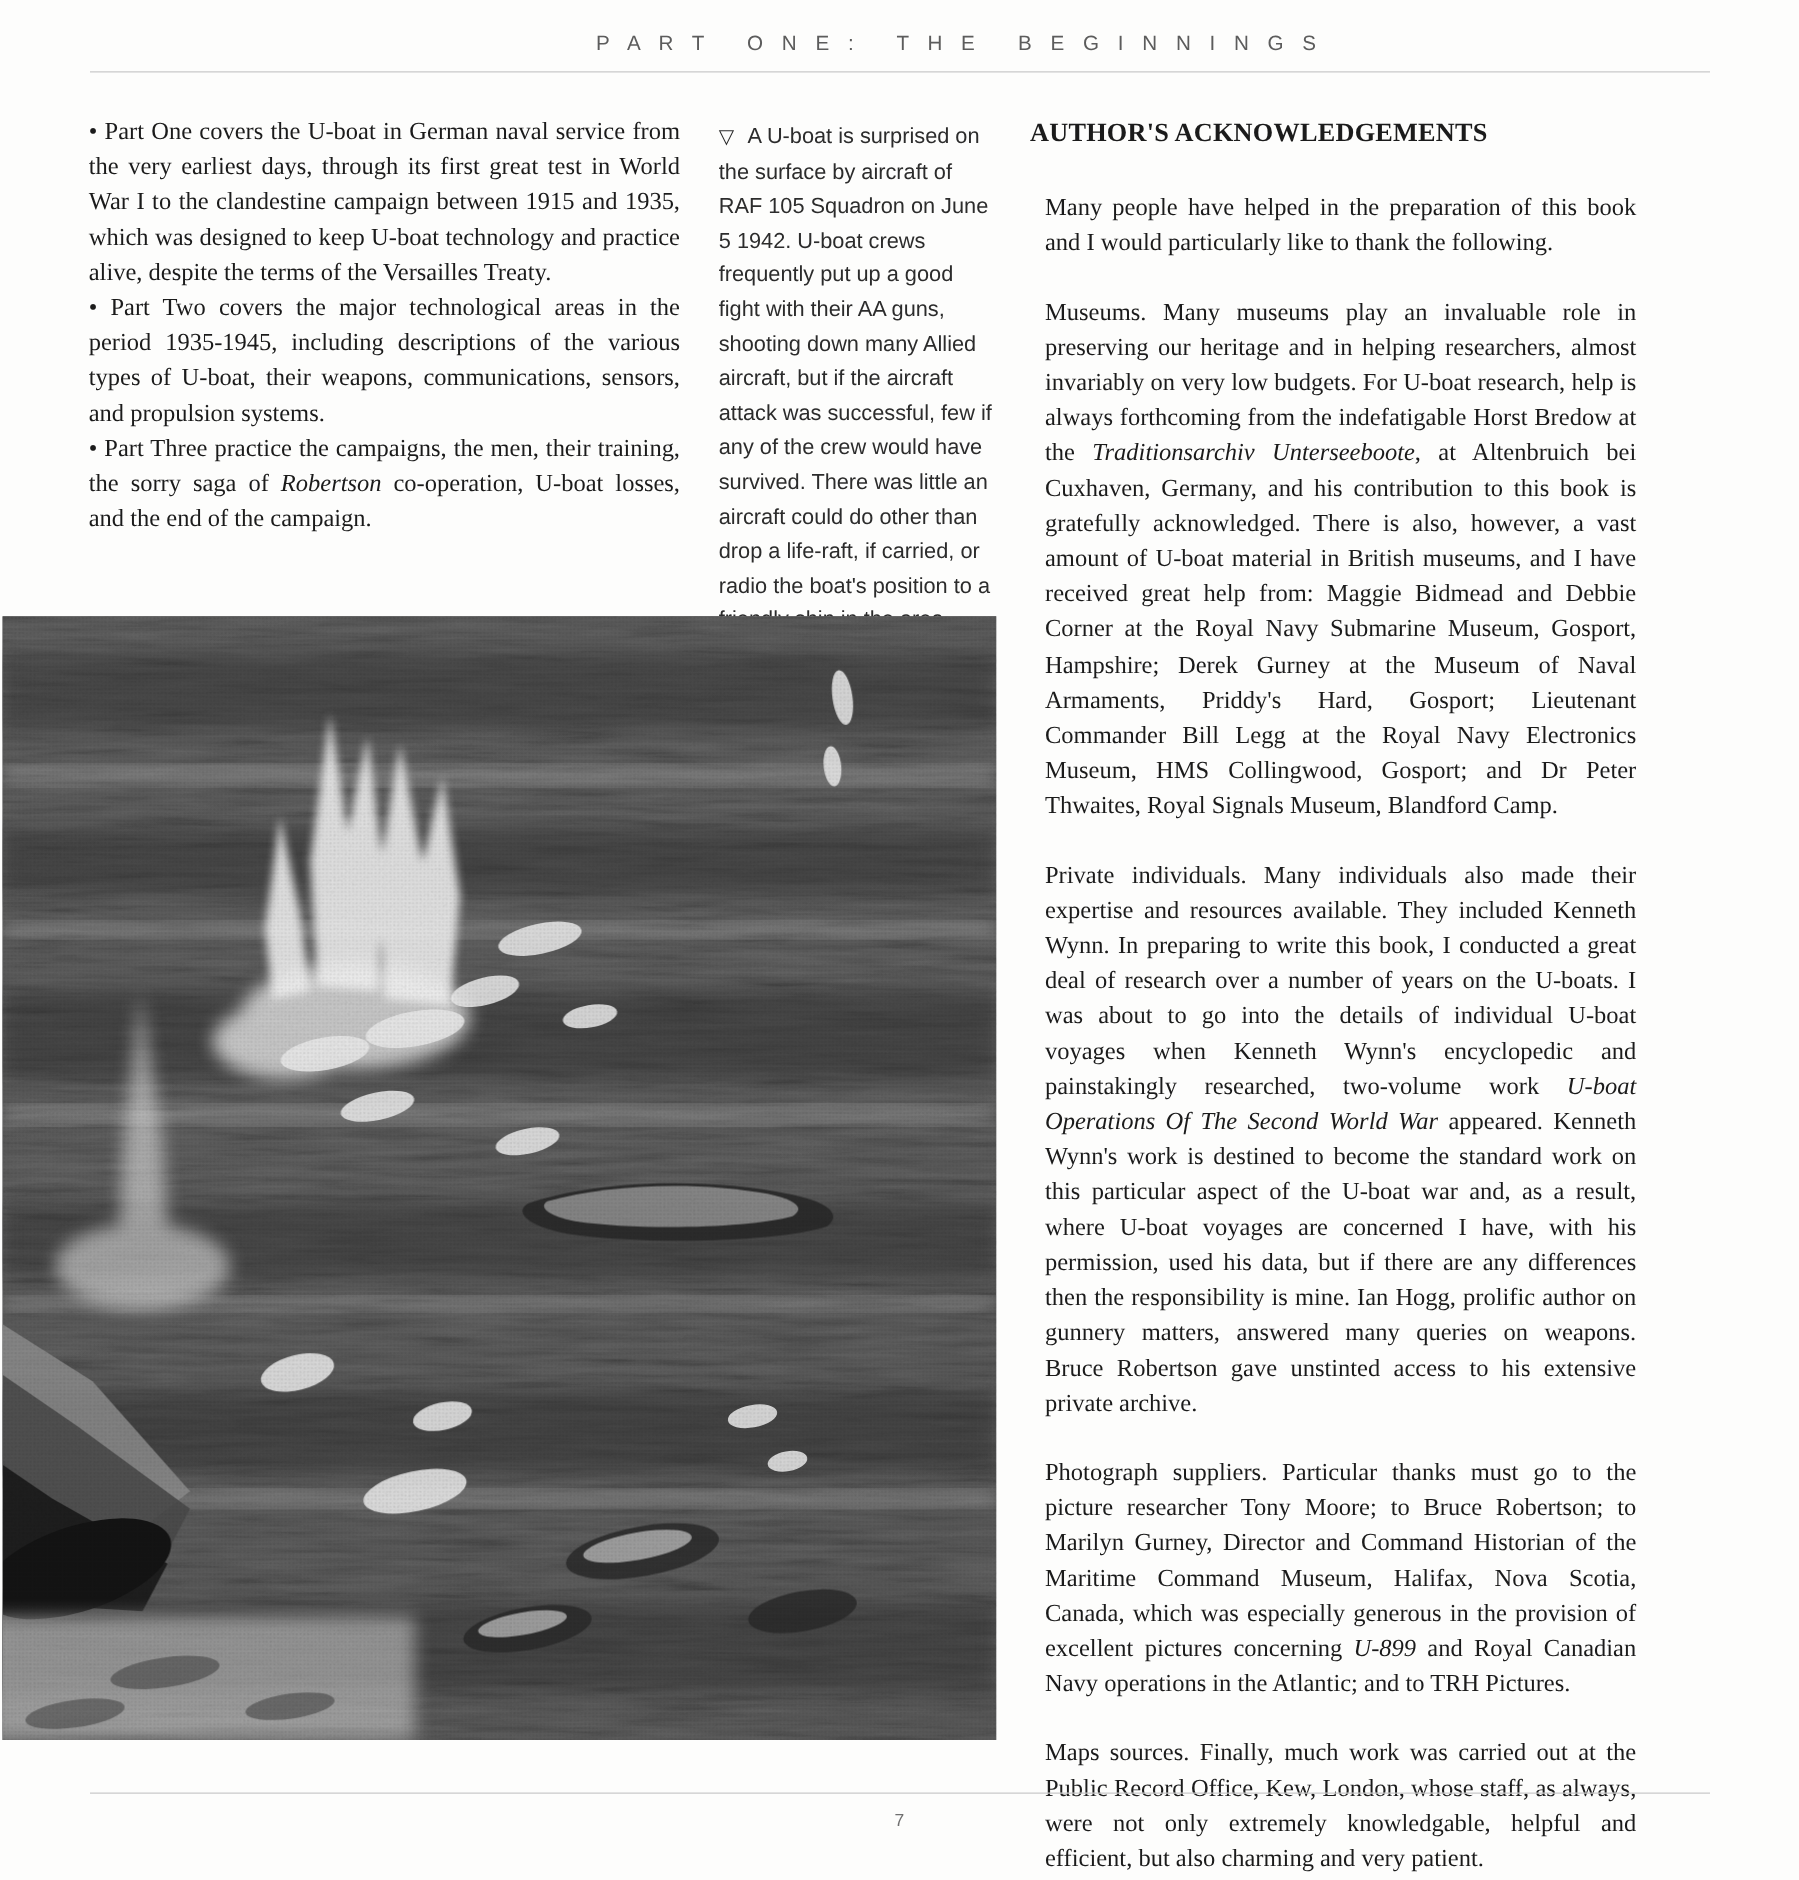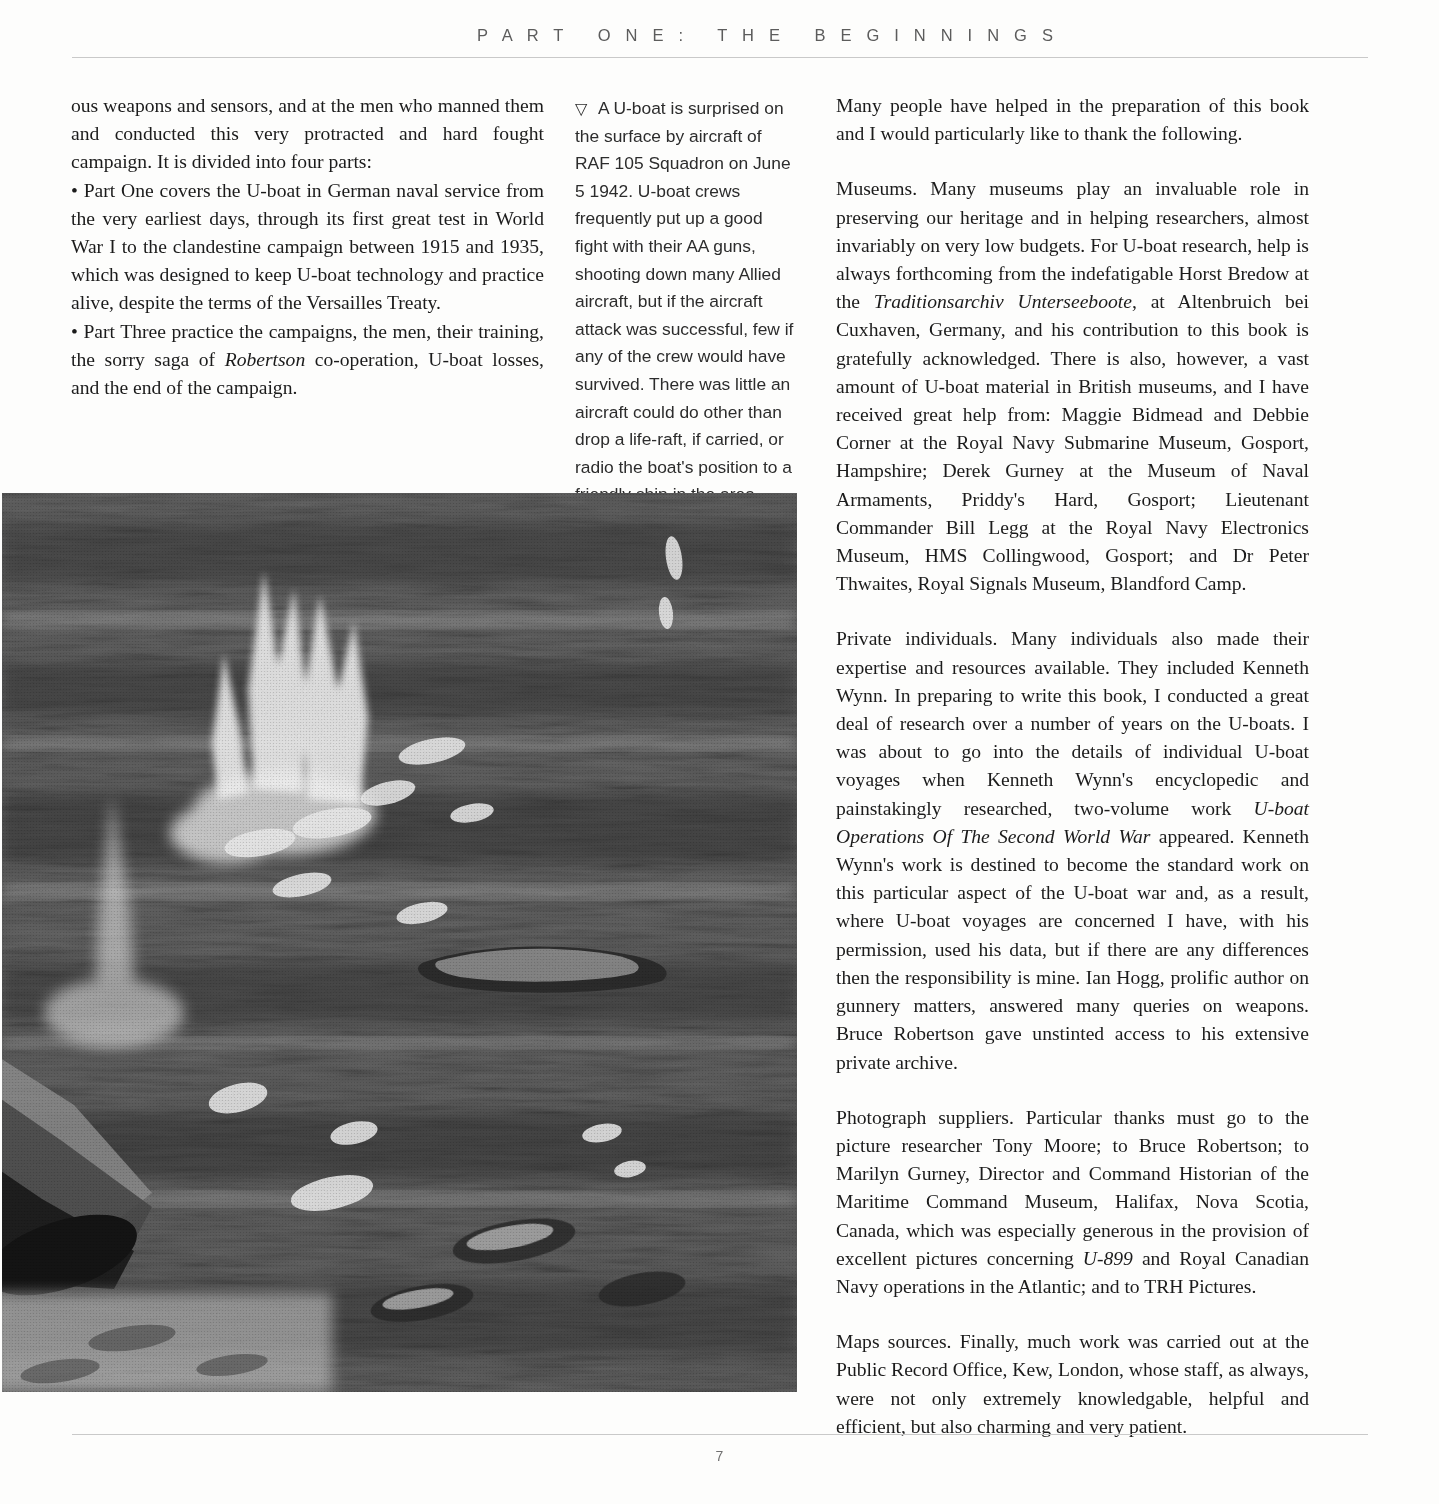--- a/index.html
+++ b/index.html
@@ -135,22 +135,22 @@
 </style>
 </head>
 <body>
 
 <div class="page">
 
   <div class="running-head">P A R T   O N E :   T H E   B E G I N N I N G S</div>
   <div class="rule-top"></div>
 
   <div class="col-body">
-    <p>ous weapons and sensors, and at the men who manned them and conducted this very protracted and hard fought campaign. It is divided into four parts:</p>
     <p class="cont">• Part One covers the U-boat in German naval service from the very earliest days, through its first great test in World War I to the clandestine campaign between 1915 and 1935, which was designed to keep U-boat technology and practice alive, despite the terms of the Versailles Treaty.</p>
+    <p class="cont">• Part Two covers the major technological areas in the period 1935-1945, including descriptions of the various types of U-boat, their weapons, communications, sensors, and propulsion systems.</p>
     <p class="cont"><span>• Part Three practice the campaigns, the men, their training, the sorry saga of </span><i>Robertson</i><span> co-operation, U-boat losses, and the end of the campaign.</span></p>
   </div>
 
   <div class="col-caption">
     <p><span class="tri">▽</span>&nbsp; <span>A U-boat is surprised on the surface by aircraft of RAF 105 Squadron on June 5 1942. U-boat crews frequently put up a good fight with their AA guns, shooting down many Allied aircraft, but if the aircraft attack was successful, few if any of the crew would have survived. There was little an aircraft could do other than drop a life-raft, if carried, or radio the boat's position to a friendly ship in the area.</span></p>
   </div>
 
   <div class="photo">
     <svg viewBox="0 0 795 899" preserveAspectRatio="none">
       <defs>
@@ -273,20 +273,21 @@
       </g>
 
       <rect x="0" y="0" width="795" height="899" fill="url(#halftone)"></rect>
 
       <rect x="0" y="0" width="795" height="899" filter="url(#grainFine)" opacity="0.20" style="mix-blend-mode:multiply"></rect>
     </svg>
   </div>
 
   <div class="col-ack">
 
+    <p class="ack-heading">AUTHOR'S ACKNOWLEDGEMENTS</p>
 
     <p>Many people have helped in the preparation of this book and I would particularly like to thank the following.</p>
 
     <p><span class="runin">Museums.</span><span> Many museums play an invaluable role in preserving our heritage and in helping researchers, almost invariably on very low budgets. For U-boat research, help is always forthcoming from the indefatigable Horst Bredow at the </span><i>Traditionsarchiv Unterseeboote</i><span>, at Altenbruich bei Cuxhaven, Germany, and his contribution to this book is gratefully acknowledged. There is also, however, a vast amount of U-boat material in British museums, and I have received great help from: Maggie Bidmead and Debbie Corner at the Royal Navy Submarine Museum, Gosport, Hampshire; Derek Gurney at the Museum of Naval Armaments, Priddy's Hard, Gosport; Lieutenant Commander Bill Legg at the Royal Navy Electronics Museum, HMS Collingwood, Gosport; and Dr Peter Thwaites, Royal Signals Museum, Blandford Camp.</span></p>
 
     <p><span class="runin">Private individuals.</span><span> Many individuals also made their expertise and resources available. They included Kenneth Wynn. In preparing to write this book, I conducted a great deal of research over a number of years on the U-boats. I was about to go into the details of individual U-boat voyages when Kenneth Wynn's encyclopedic and painstakingly researched, two-volume work </span><i>U-boat Operations Of The Second World War</i><span> appeared. Kenneth Wynn's work is destined to become the standard work on this particular aspect of the U-boat war and, as a result, where U-boat voyages are concerned I have, with his permission, used his data, but if there are any differences then the responsibility is mine. Ian Hogg, prolific author on gunnery matters, answered many queries on weapons. Bruce Robertson gave unstinted access to his extensive private archive.</span></p>
 
     <p><span class="runin">Photograph suppliers.</span><span> Particular thanks must go to the picture researcher Tony Moore; to Bruce Robertson; to Marilyn Gurney, Director and Command Historian of the Maritime Command Museum, Halifax, Nova Scotia, Canada, which was especially generous in the provision of excellent pictures concerning </span><i>U-899</i><span> and Royal Canadian Navy operations in the Atlantic; and to TRH Pictures.</span></p>
 
 

